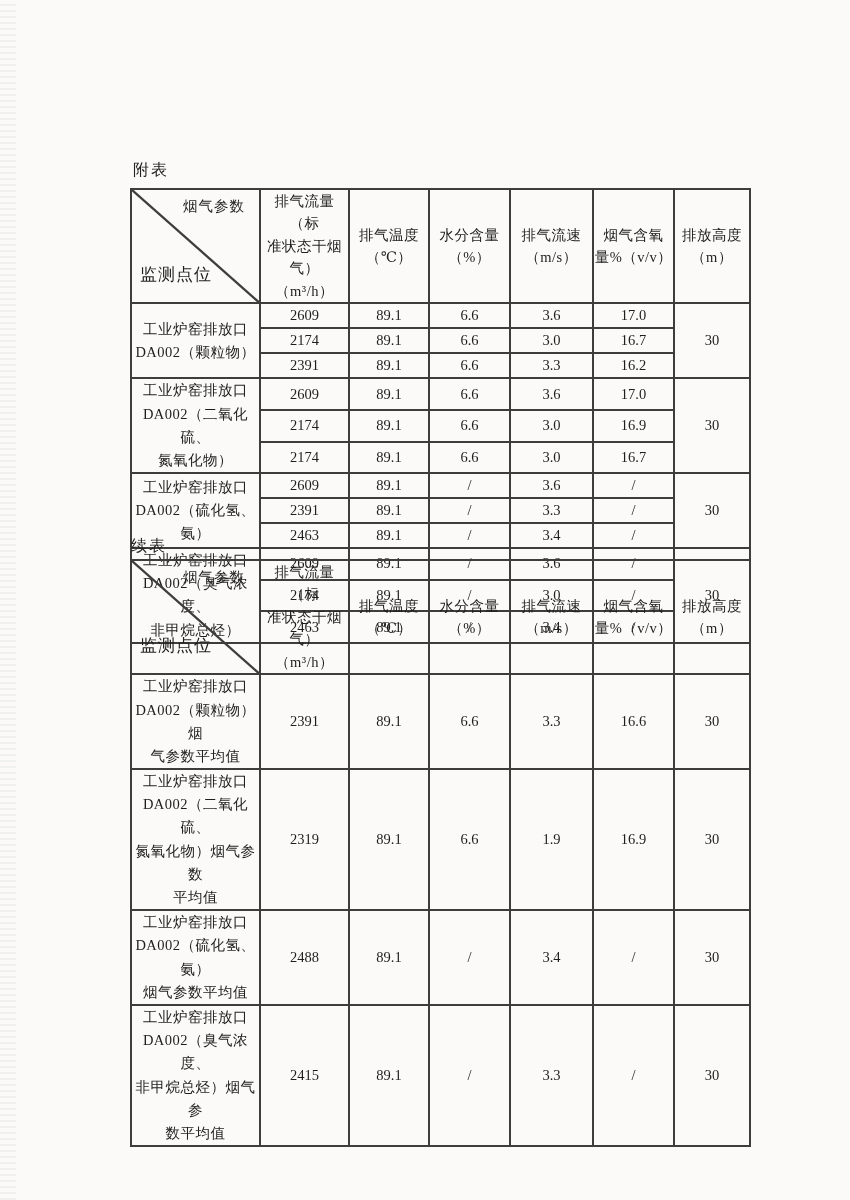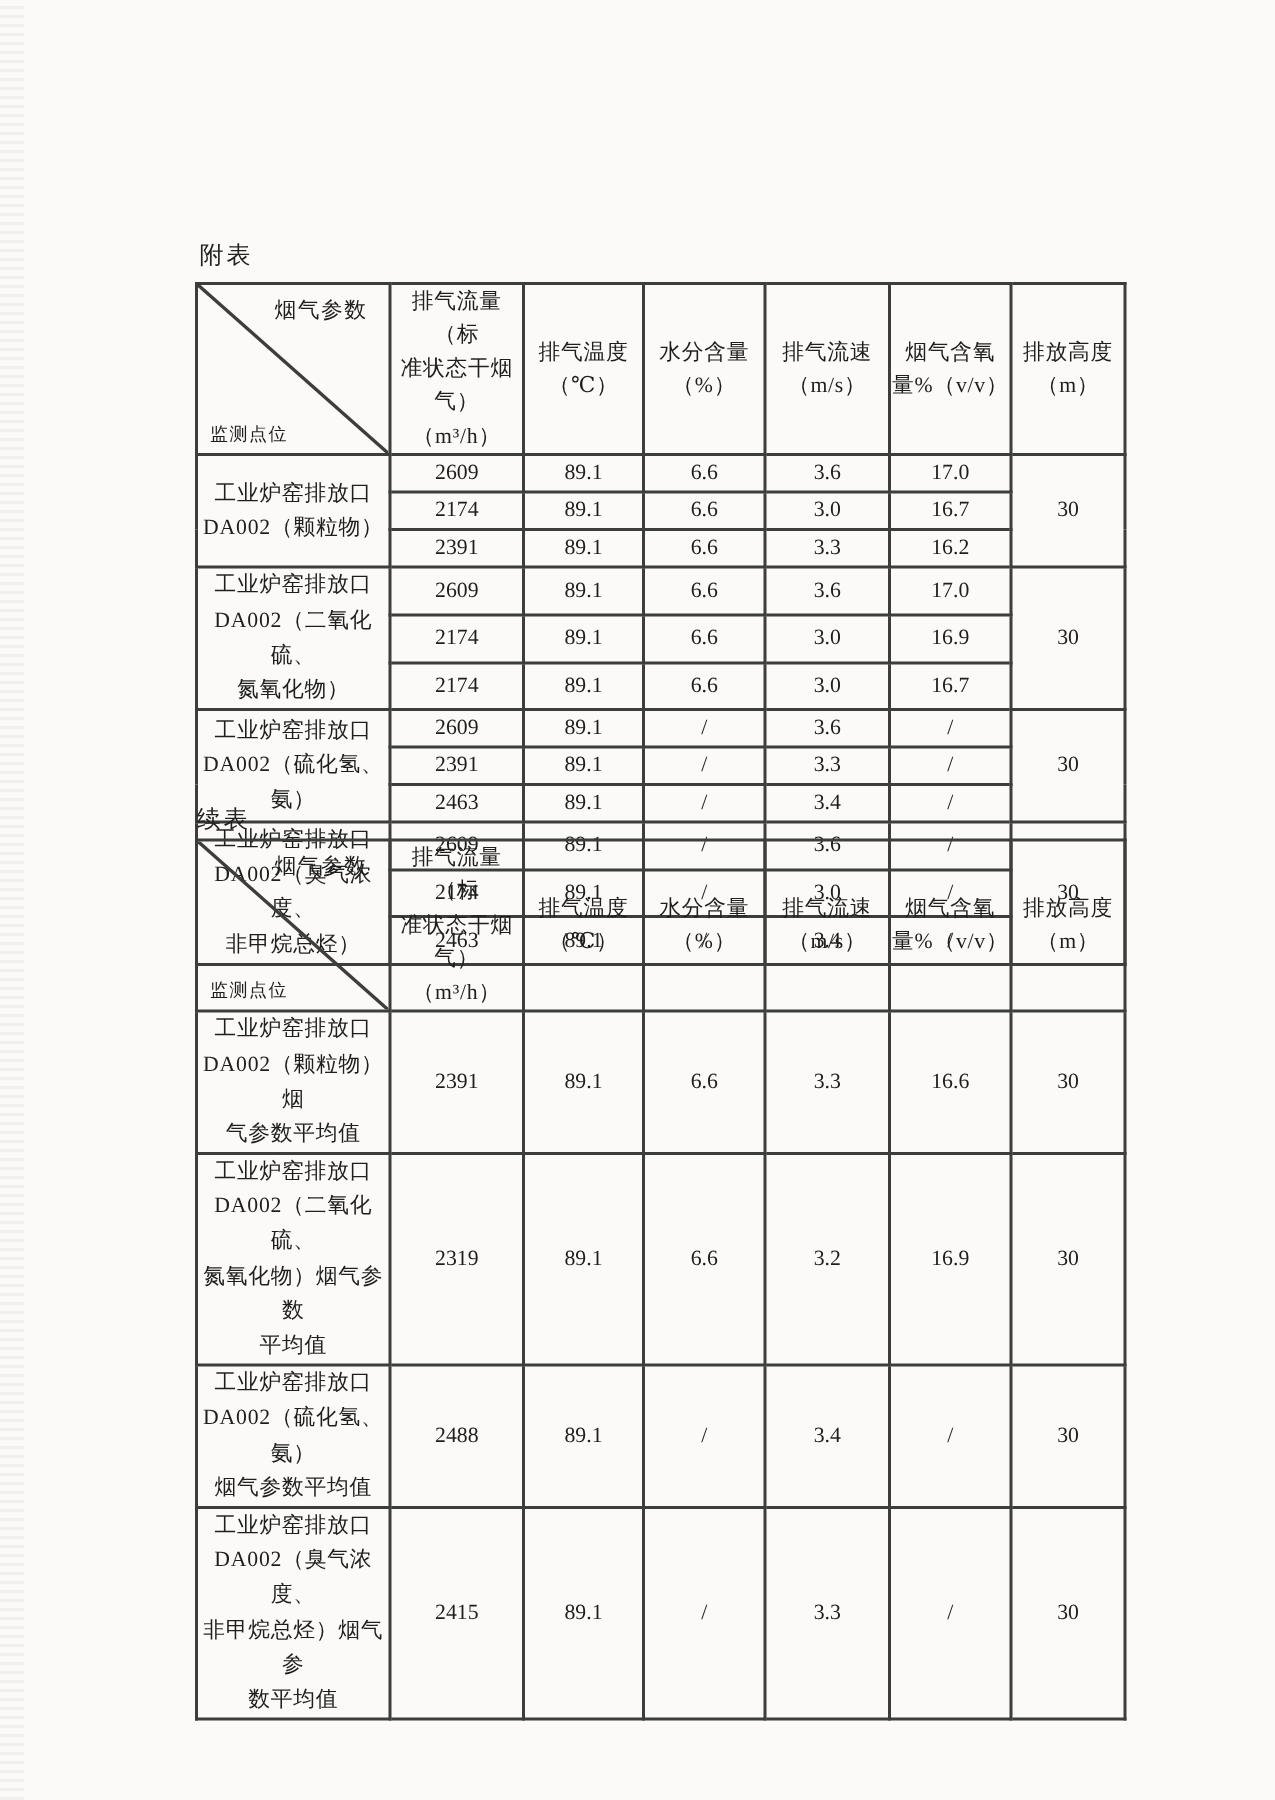--- a/index.html
+++ b/index.html
@@ -79,22 +79,22 @@
     display: block;
   }
   .diag-top {
     position: absolute;
     top: 7px; right: 14px;
     font-size: 14.5px;
     letter-spacing: 1px;
   }
   .diag-bottom {
     position: absolute;
-    bottom: 4px; left: 8px;
-    font-size: 12px;
+    bottom: 16px; left: 8px;
+    font-size: 17px;
     letter-spacing: 1px;
   }
 
   #table1 tr.data-row td { height: 23px; }
   .point-label {
     font-size: 14.5px;
     line-height: 1.6;
     letter-spacing: 0.5px;
     margin-top: 44px;
   }
@@ -296,21 +296,21 @@
       </tr>
 
       <tr class="r-tall">
         <td class="pre point-label">工业炉窑排放口
 DA002（二氧化硫、
 氮氧化物）烟气参数
 平均值</td>
         <td>2319</td>
         <td>89.1</td>
         <td>6.6</td>
-        <td>3.2</td>
+        <td>1.9</td>
         <td>16.9</td>
         <td>30</td>
       </tr>
 
       <tr class="r-short">
         <td class="pre point-label">工业炉窑排放口
 DA002（硫化氢、氨）
 烟气参数平均值</td>
         <td>2488</td>
         <td>89.1</td>

